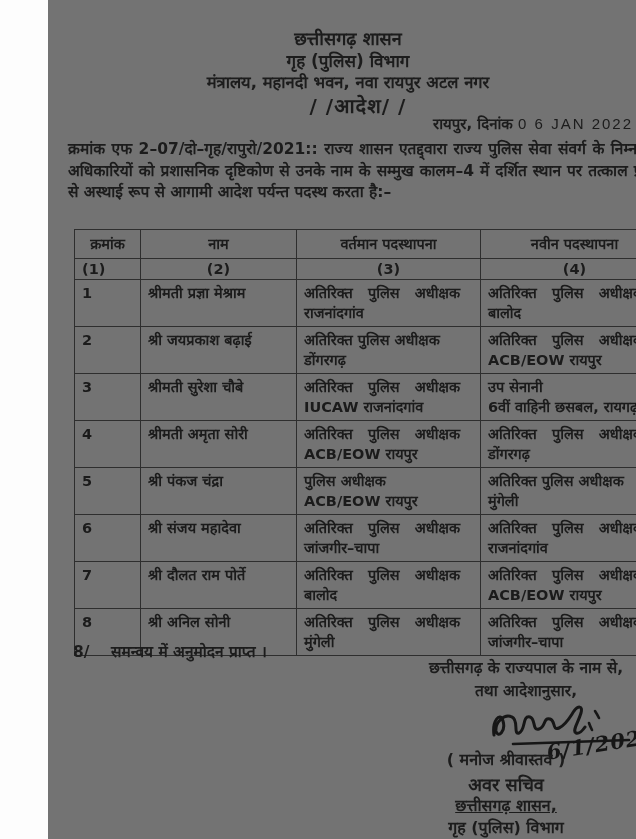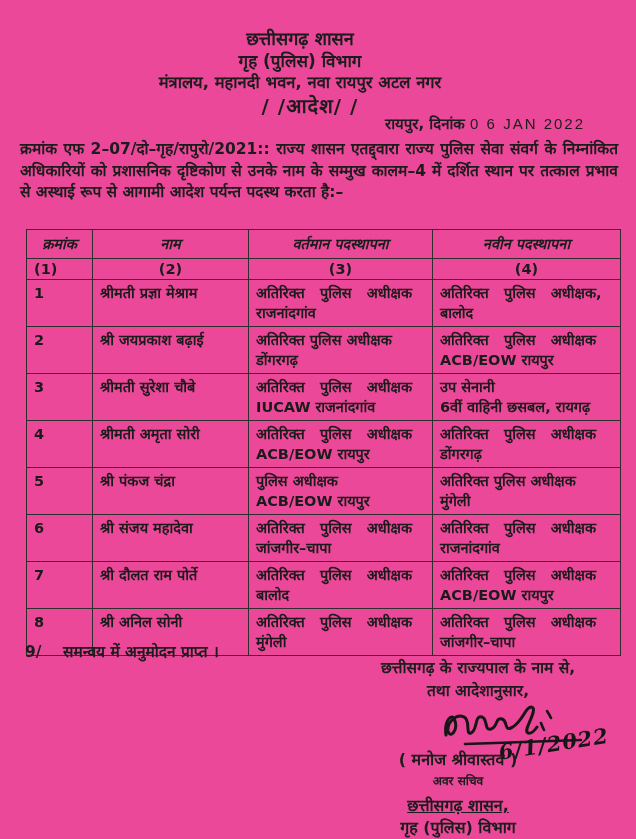--- a/index.html
+++ b/index.html
@@ -1,21 +1,21 @@
 <!DOCTYPE html>
 <html><head>
 <meta charset="utf-8">
 <style>
   html,body{margin:0;padding:0;}
   body{
     width:636px;height:839px;position:relative;overflow:hidden;
     background:#fdfdfd;color:#1c1c1c;
     font-family:"DejaVu Sans","Liberation Sans",sans-serif;
   }
-  .page{position:absolute;inset:0;background:#ec4899;}
+  .page{position:absolute;inset:0;background:#737373;margin-left:48px;}
 
   
   .letterhead{position:absolute;top:28px;left:0;width:600px;text-align:center;font-weight:700;}
   .lh-line1{font-size:18px;line-height:22px;}
   .lh-line2{font-size:17px;line-height:22px;}
   .lh-line3{font-size:16.5px;line-height:22px;}
   .order-title{font-size:20px;line-height:24px;letter-spacing:1px;padding-left:20px;}
 
   .place-date{position:absolute;top:113px;left:385px;width:230px;font-size:15px;font-weight:700;white-space:nowrap;}
   .date-stamp{font-family:"Liberation Sans","DejaVu Sans",sans-serif;font-weight:400;letter-spacing:2px;font-size:15px;}
@@ -34,42 +34,42 @@
     font-size:14.5px;font-weight:600;color:#1b1b1b;
   }
   .order-table col.c1{width:66px;}
   .order-table col.c2{width:156px;}
   .order-table col.c3{width:184px;}
   .order-table col.c4{width:188px;}
   .order-table td,.order-table th{
     border:1.5px solid #2e2e2e;vertical-align:top;
     padding:3px 7px;white-space:pre-wrap;line-height:20px;
   }
-  .order-table th{height:24px;text-align:center;font-weight:700;vertical-align:middle;padding:2px 12px;font-style:italic;}
+  .order-table th{height:24px;text-align:center;font-weight:700;vertical-align:middle;padding:2px 12px;}
   .row-nums td{height:15px;line-height:16px;padding:2px 7px;font-weight:700;}
   .row-nums td.center{text-align:center;}
   .data-row td{height:38px;}
   .cell-sno{padding-left:9px;}
 
   
   .note-line{position:absolute;top:640px;left:25px;font-size:15.5px;font-weight:600;white-space:pre-wrap;}
 
   .sig-block{position:absolute;top:657px;left:320px;width:316px;height:236px;}
   .sig-for{position:absolute;left:0;width:316px;text-align:center;font-size:15.5px;font-weight:700;line-height:22px;}
   .sig-for.l1{top:0;}
   .sig-for.l2{top:23px;}
   .signature-svg{position:absolute;left:118px;top:42px;width:150px;height:50px;}
   .hand-date{
     position:absolute;left:178px;top:72px;width:140px;
     font-family:"DejaVu Serif","Liberation Serif",serif;font-style:italic;
     font-size:21px;font-weight:600;color:#161616;
     transform:rotate(-9deg);letter-spacing:1px;white-space:nowrap;
   }
   .sig-name{position:absolute;top:91px;left:28px;width:220px;text-align:center;font-size:16px;font-weight:700;}
-  .sig-desig{position:absolute;top:115px;left:28px;width:220px;text-align:center;font-size:12px;font-weight:700;}
+  .sig-desig{position:absolute;top:115px;left:28px;width:220px;text-align:center;font-size:18px;font-weight:700;}
   .sig-org1{position:absolute;top:137px;left:28px;width:220px;text-align:center;font-size:16px;font-weight:700;text-decoration:underline;}
   .sig-org2{position:absolute;top:159px;left:28px;width:220px;text-align:center;font-size:16px;font-weight:700;}
 </style>
 </head>
 <body>
 
 <div class="page">
 
   <div class="letterhead">
     <div class="lh-line1">छत्तीसगढ़ शासन</div>
@@ -163,21 +163,21 @@
         <td class="cell-sno">8</td>
         <td>श्री अनिल सोनी</td>
         <td>अतिरिक्त   पुलिस   अधीक्षक
 मुंगेली</td>
         <td>अतिरिक्त   पुलिस   अधीक्षक
 जांजगीर–चापा</td>
       </tr>
     </tbody>
   </table>
 
-  <div class="note-line">9/    समन्वय में अनुमोदन प्राप्त ।</div>
+  <div class="note-line">8/    समन्वय में अनुमोदन प्राप्त ।</div>
 
   <div class="sig-block">
     <div class="sig-for l1">छत्तीसगढ़ के राज्यपाल के नाम से,</div>
     <div class="sig-for l2">तथा आदेशानुसार,</div>
 
     <svg class="signature-svg" viewBox="0 0 150 50" xmlns="http://www.w3.org/2000/svg">
       <path d="M8 36 C6 22 14 12 17 22 C20 32 12 40 10 32 C9 24 18 14 26 18 C33 21 27 36 33 34 C40 31 36 16 44 18 C50 20 46 32 53 30 C60 28 57 18 64 20 C70 22 66 32 73 29 C80 26 84 18 88 12 C92 7 97 6 95 14 C92 24 86 32 90 34 C93 35 97 31 99 28" stroke="#161616" stroke-width="3" fill="none" stroke-linecap="round"></path>
       <path d="M103 24 C104 27 105 29 106 31 M109 12 C111 15 112 17 113 19" stroke="#161616" stroke-width="2.6" fill="none" stroke-linecap="round"></path>
       <path d="M27 45 L143 41" stroke="#161616" stroke-width="2.6" fill="none" stroke-linecap="round"></path>
     </svg>

